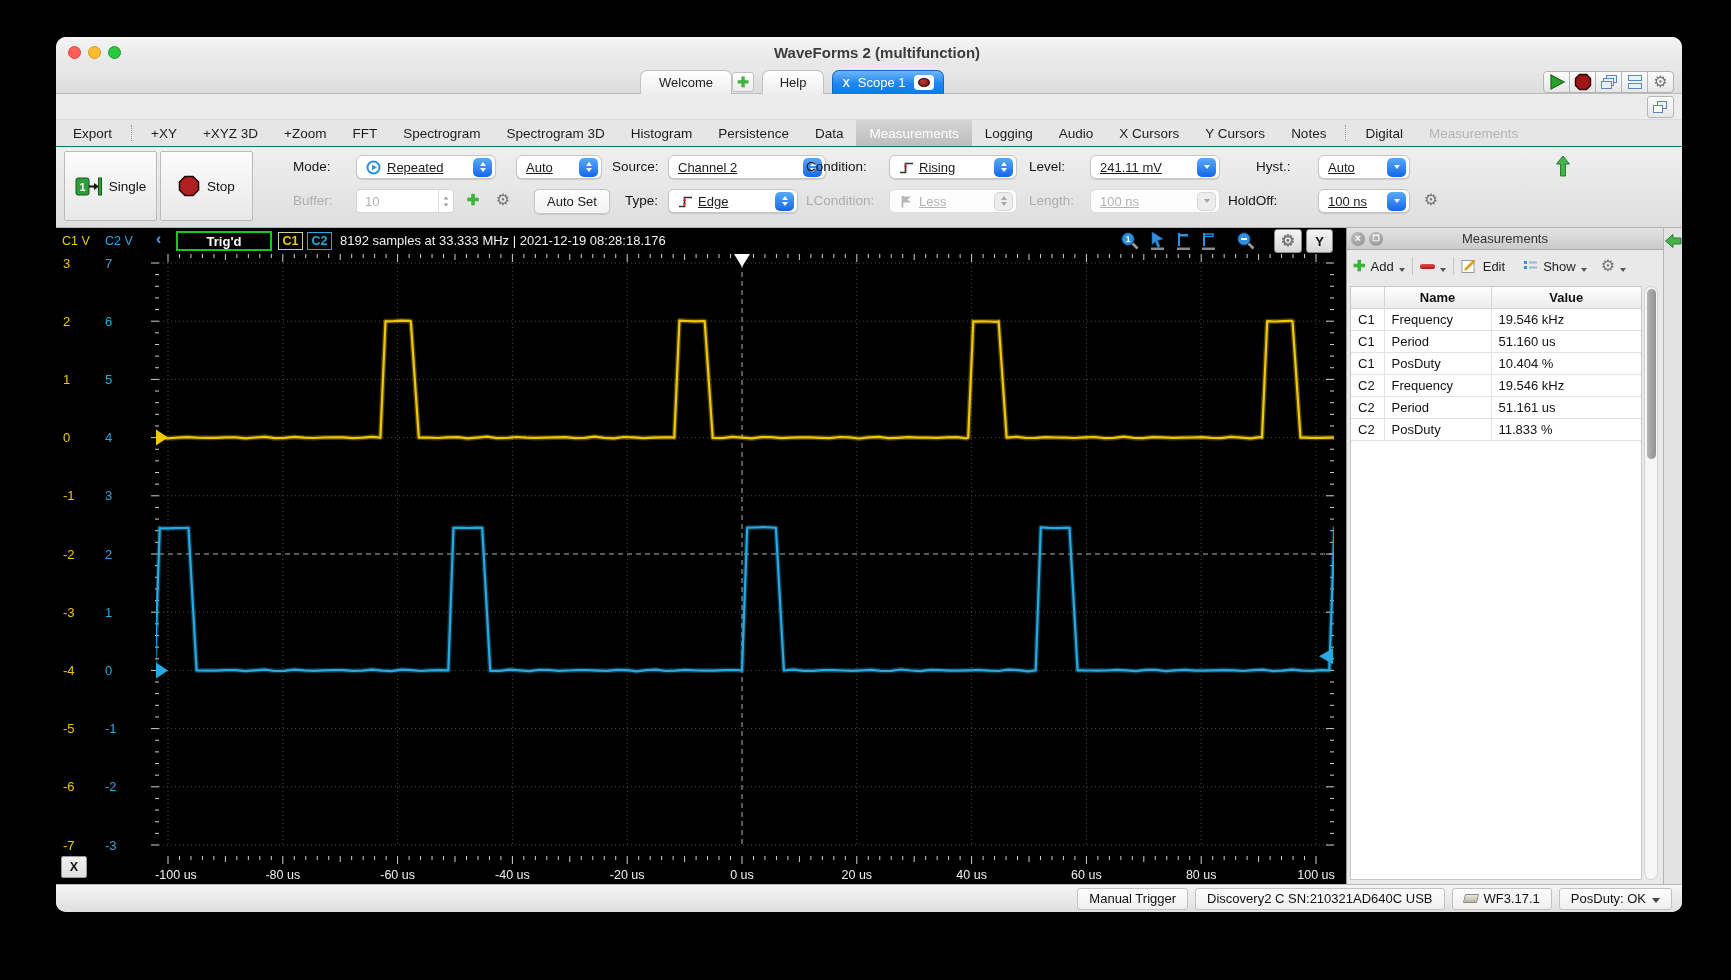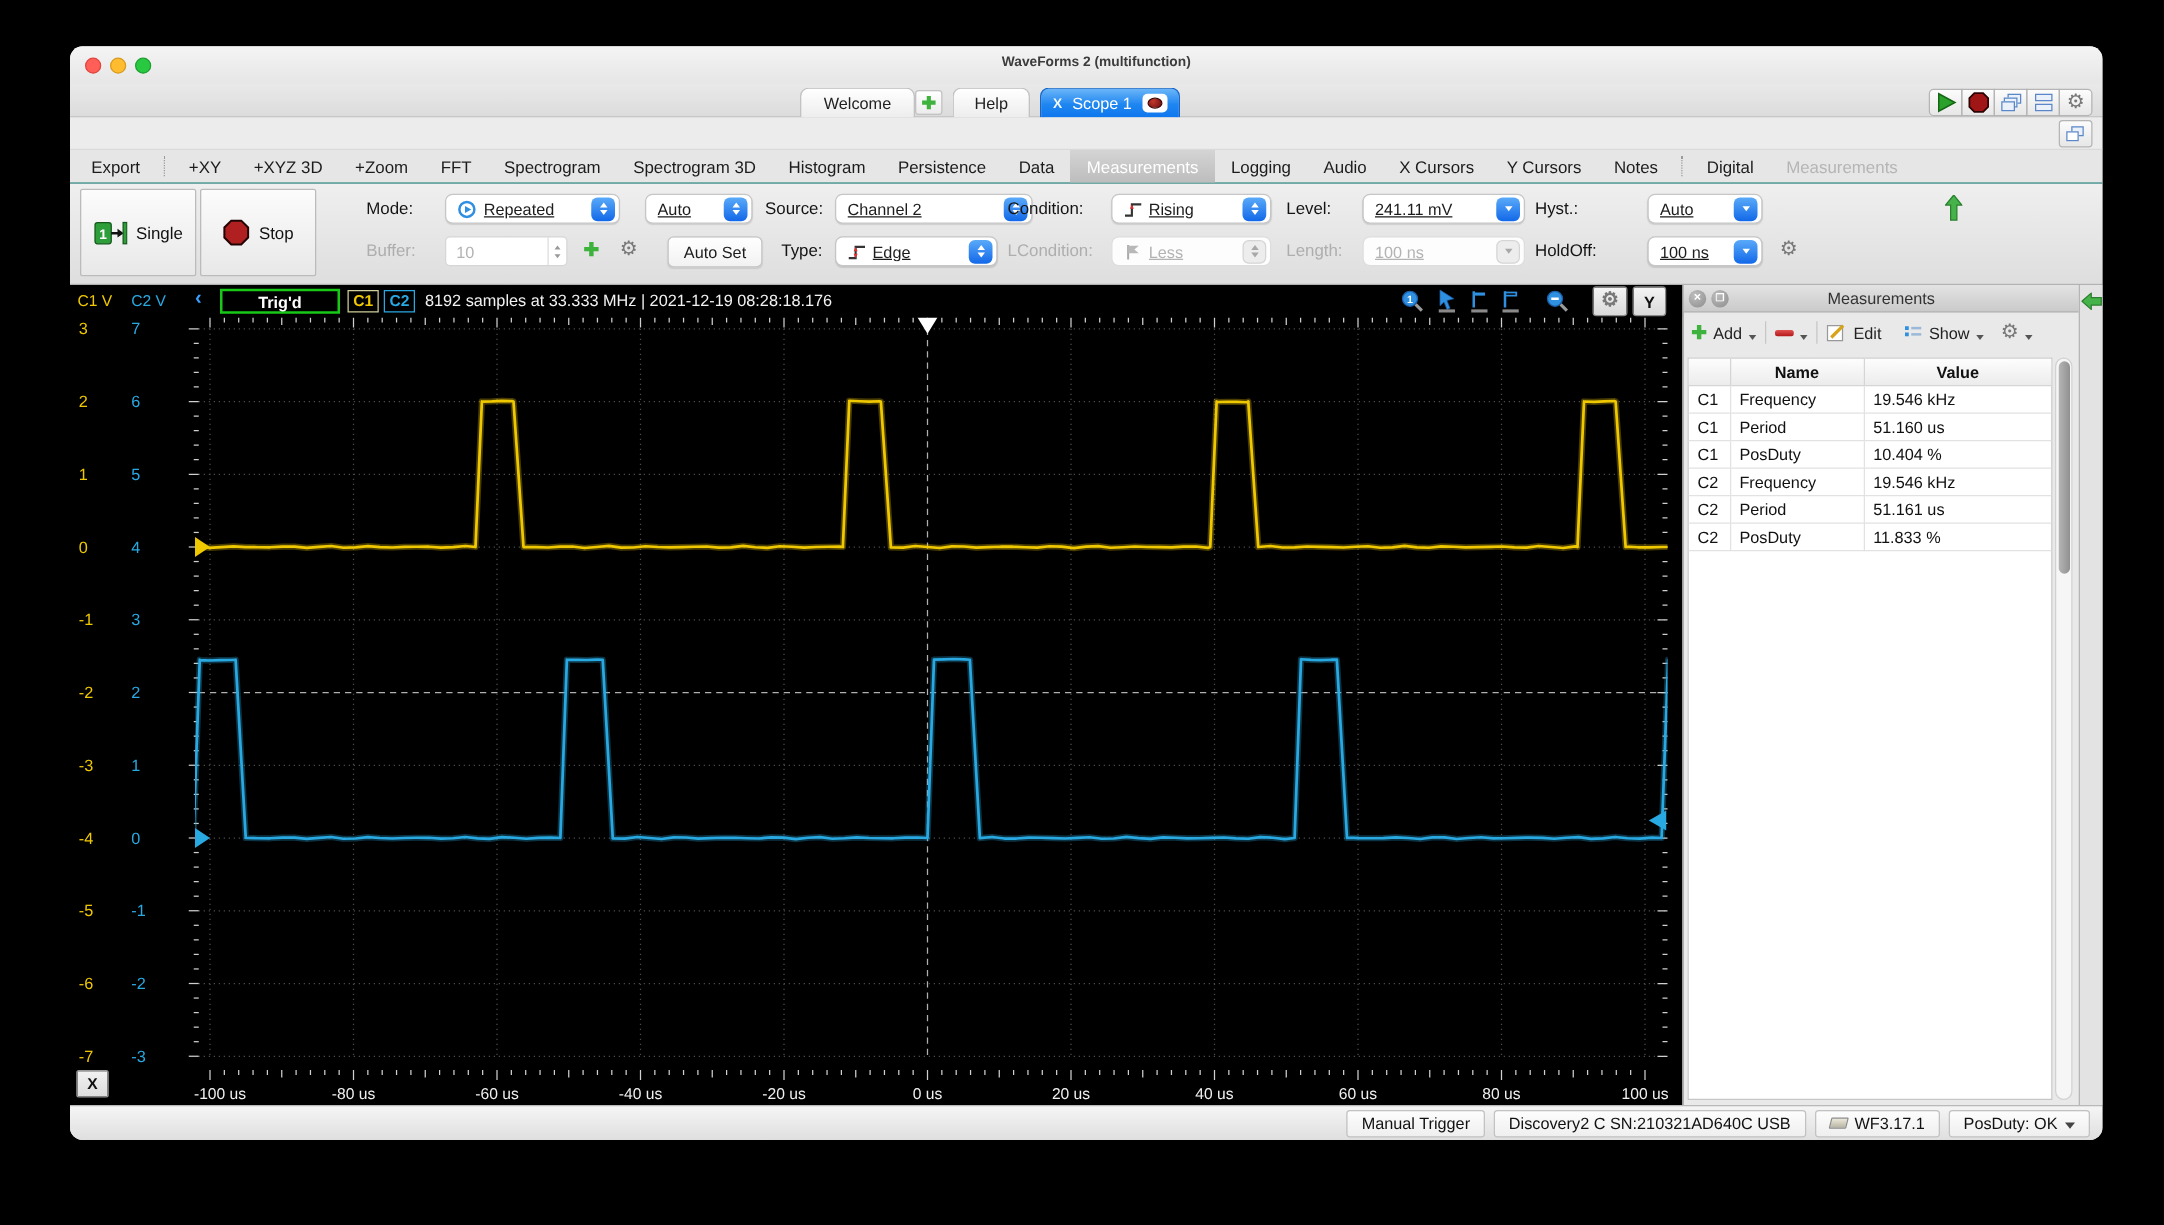--- a/index.html
+++ b/index.html
@@ -7,21 +7,21 @@
   .stage { position:relative; width:1731px; height:980px; background:#000; overflow:hidden; }
   .window { position:absolute; left:56px; top:37px; width:1626px; height:875px; background:#ececec;
             border-radius:10px; overflow:hidden; box-shadow:0 20px 60px rgba(0,0,0,.6); font-size:13px; color:#1a1a1a; }
 
   
   .titlebar { position:absolute; left:0; top:0; width:100%; height:30px; background:linear-gradient(#f4f4f4,#e6e6e6); }
   .tl { position:absolute; top:9px; width:13px; height:13px; border-radius:50%; }
   .tl.red { left:12px; background:#ff5f57; border:1px solid #e0443e; }
   .tl.yel { left:32px; background:#febc2e; border:1px solid #d89b22; }
   .tl.grn { left:52px; background:#28c840; border:1px solid #1d9f30; }
-  .apptitle { position:absolute; left:16px; right:0; top:7px; text-align:center; font-weight:bold; font-size:11px; color:#3c3c3c; }
+  .apptitle { position:absolute; left:16px; right:0; top:7px; text-align:center; font-weight:bold; font-size:15px; color:#3c3c3c; }
 
   
   .tabrow { position:absolute; left:0; top:30px; width:100%; height:27px; background:linear-gradient(#e9e9e9,#dcdcdc); border-bottom:1px solid #bcbcbc; }
   .tab { position:absolute; top:3px; height:24px; border:1px solid #c2c2c2; border-bottom:none; border-radius:7px 7px 0 0;
          background:linear-gradient(#ffffff,#ededed); display:flex; align-items:center; justify-content:center; font-size:13px; color:#222; }
   .tab-add { position:absolute; top:5px; left:676px; width:22px; height:20px; border:1px solid #c2c2c2; background:linear-gradient(#fff,#ececec);
              display:flex; align-items:center; justify-content:center; color:#3db23d; font-weight:bold; font-size:14px; border-radius:3px; }
   .tab.scope { background:linear-gradient(#6cb6f9,#1e86f0 55%,#0f77ee); color:#fff; border-color:#1566c8; gap:8px; }
   .tab.scope .xg { font-size:11px; font-weight:bold; opacity:.95; }
   .recpill { width:20px; height:15px; background:#fff; border-radius:4px; display:flex; align-items:center; justify-content:center; }
@@ -266,21 +266,21 @@
             <span class="chd"></span>
           </span>
       </div>
       <div class="lbl" style="left:973px;top:8px;">Level:</div>
       <div class="dd" style="left:1034px;top:8px;width:130px;">
         <span class="txt">241.11 mV</span>
         <span class="stepper">
             <span class="chd"></span>
           </span>
       </div>
-      <div class="lbl" style="left:1172px;top:8px;">Hyst.:</div>
+      <div class="lbl" style="left:1200px;top:8px;">Hyst.:</div>
       <div class="dd" style="left:1262px;top:8px;width:92px;">
         <span class="txt">Auto</span>
         <span class="stepper">
             <span class="chd"></span>
           </span>
       </div>
       <svg style="position:absolute;left:1500px;top:9px;" width="14" height="22">
         <polygon points="7,0 13.5,8 9.5,8 9.5,20 4.5,20 4.5,8 0.5,8" fill="#46b24a" stroke="#2a7f2e"></polygon>
       </svg>
 

